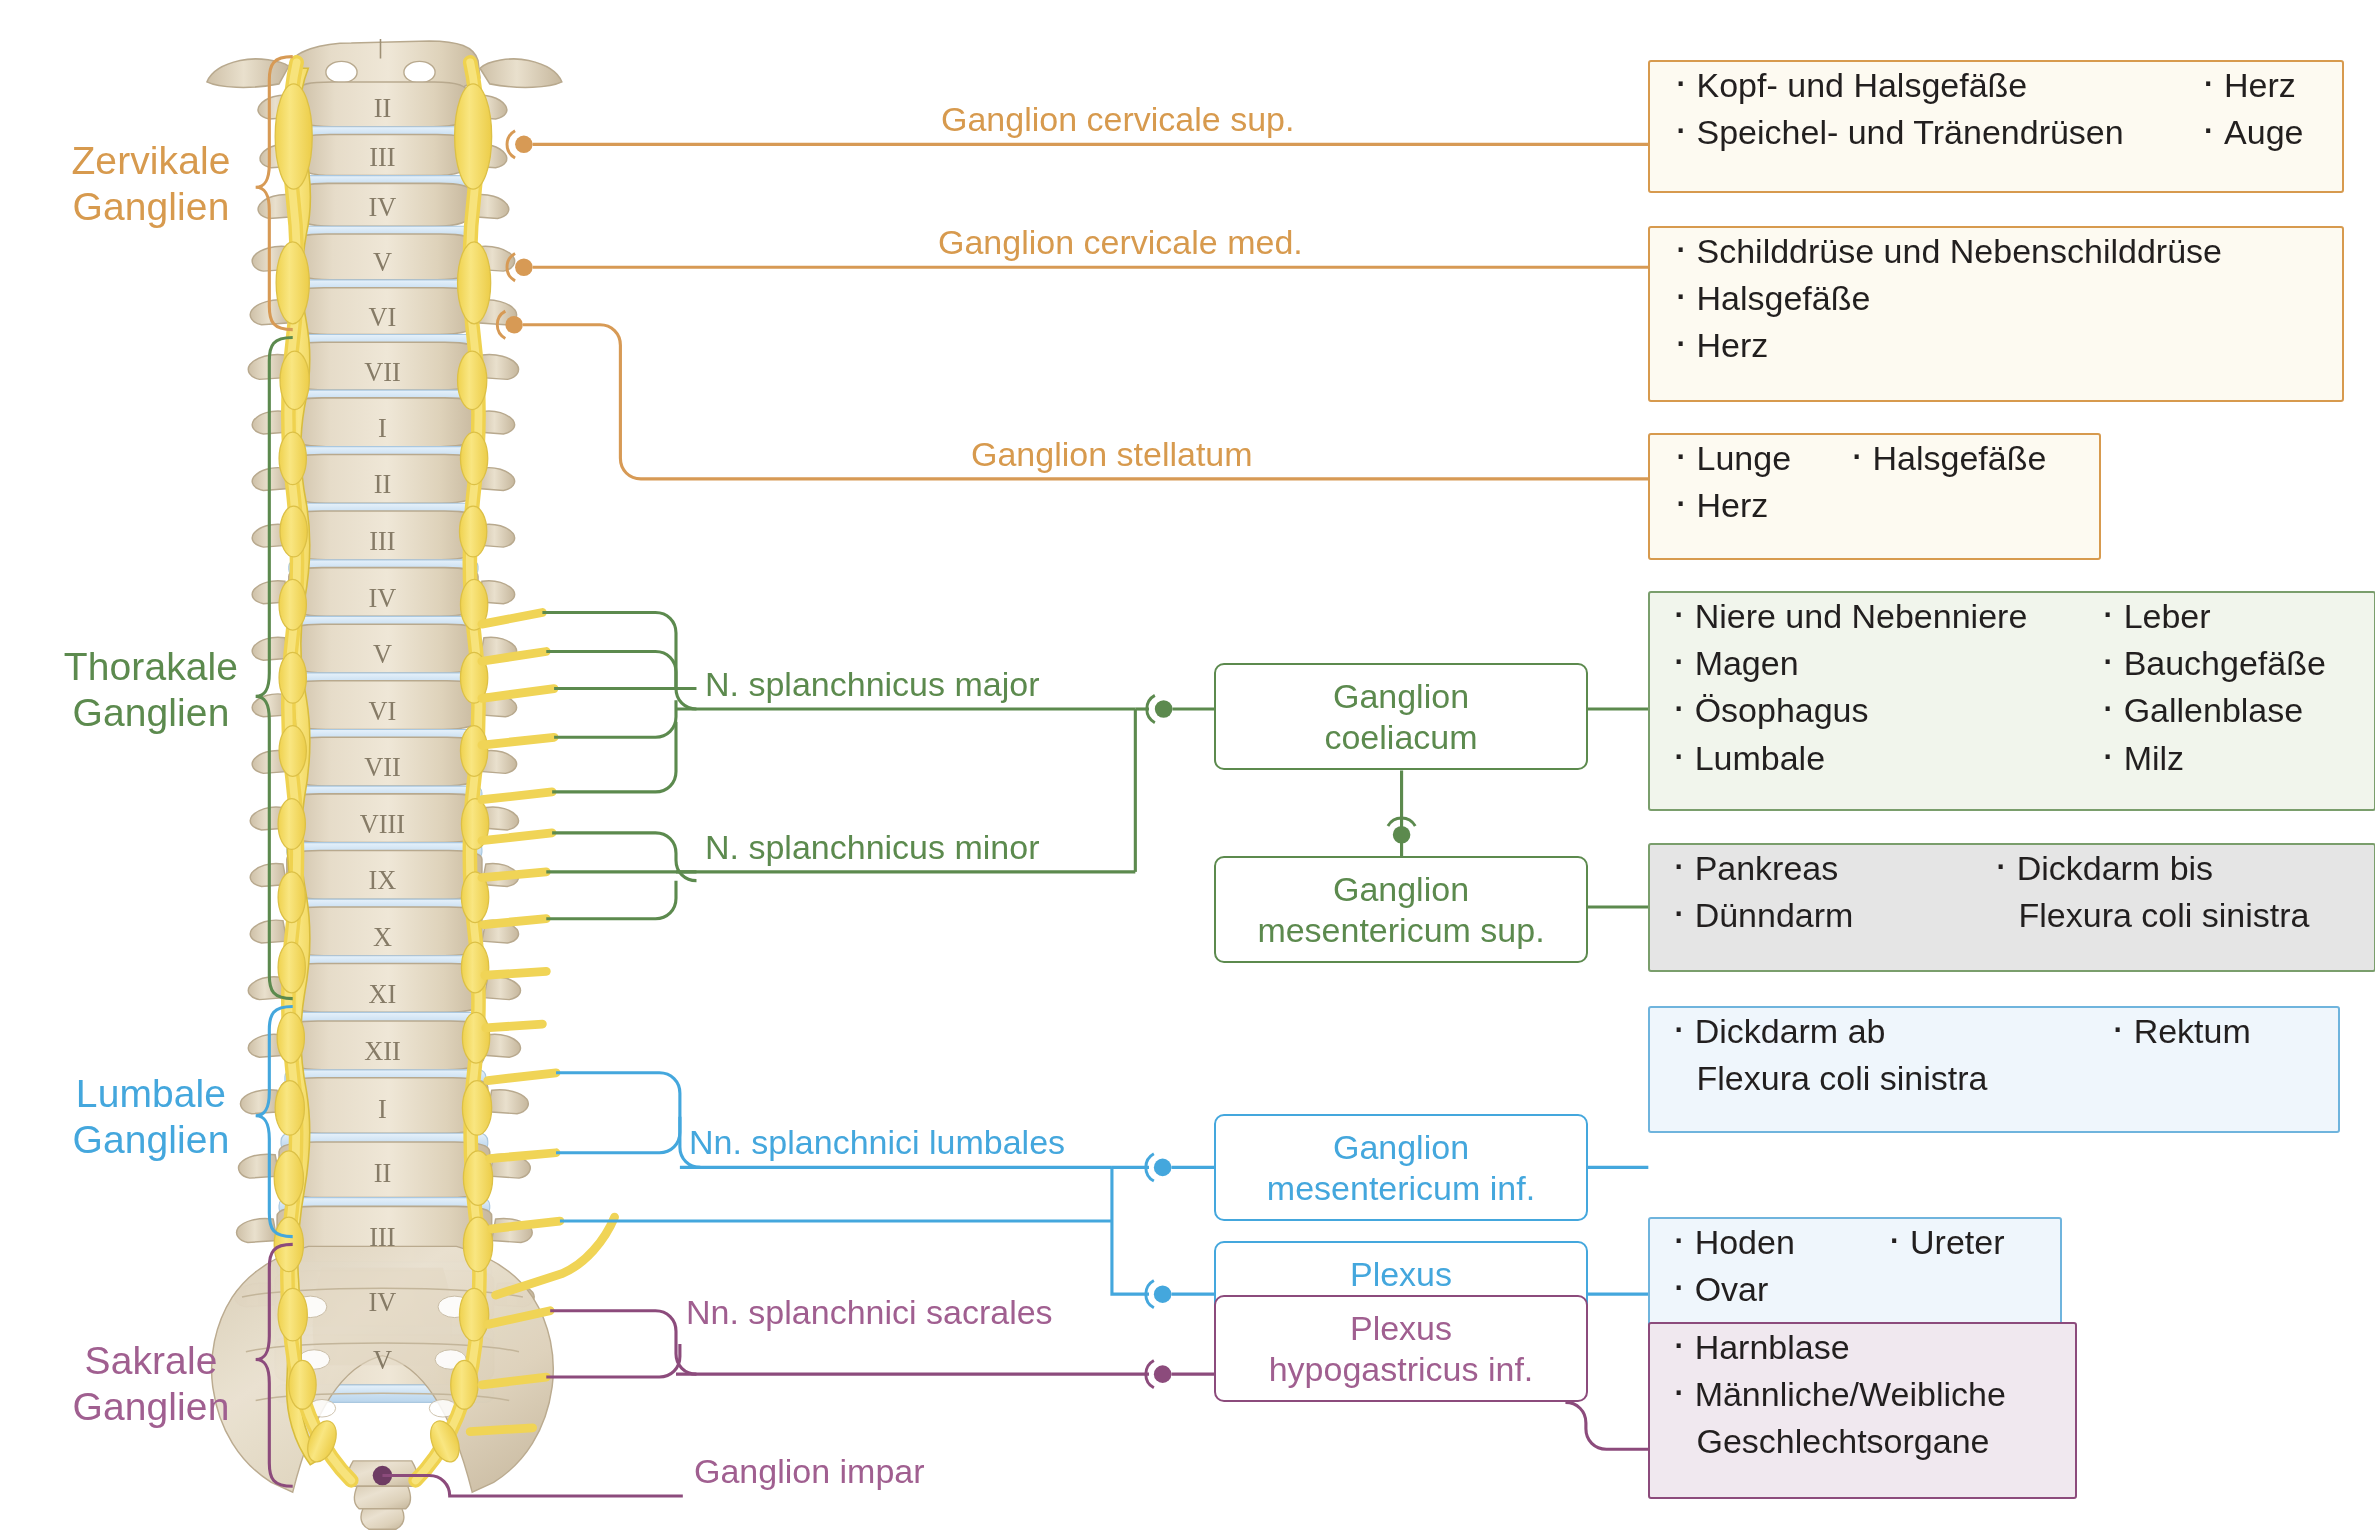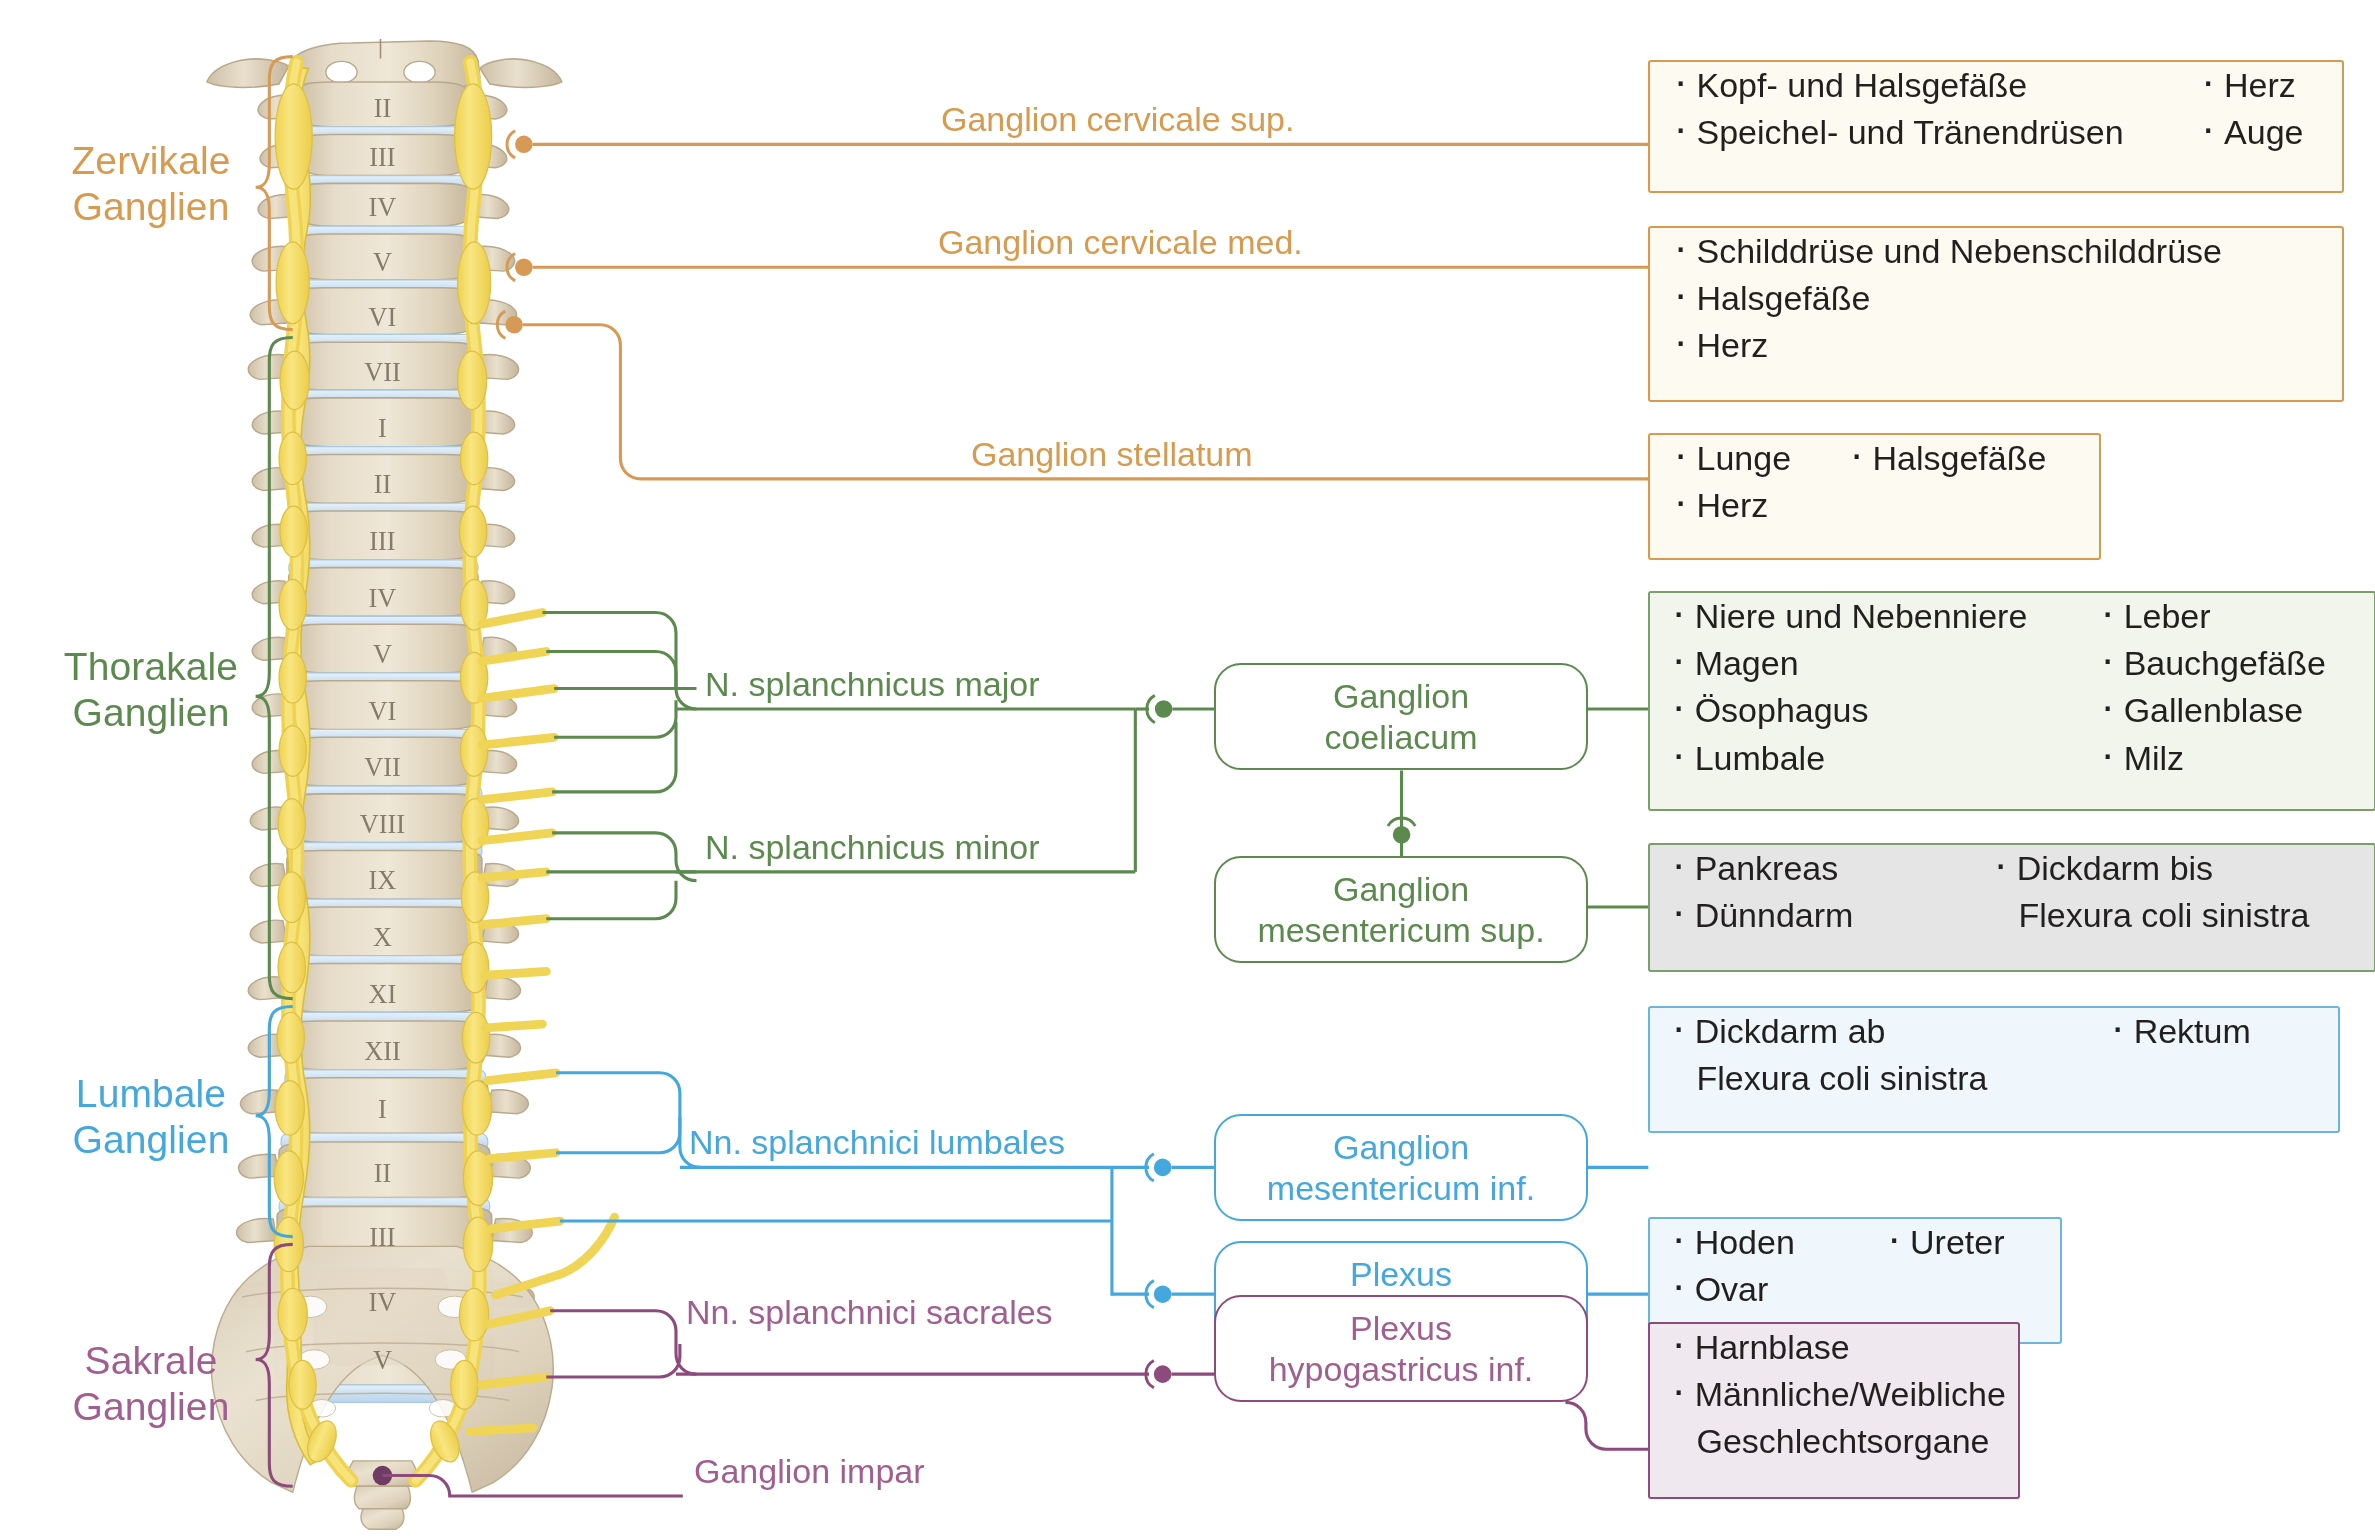--- a/index.html
+++ b/index.html
@@ -34,21 +34,21 @@
   .organbox li.bullet::before{
     content:"\00b7";
     font-size:43px;line-height:0;position:relative;top:-2px;
     margin-right:8.8px;color:#221f1f;
   }
   .organbox li.nobullet{padding-left:25px;}
 
   
   .nodebox{
     position:absolute;box-sizing:border-box;
-    border-width:2.4px;border-style:solid;border-radius:27px;
+    border-width:2.4px;border-style:solid;border-radius:10px;
     background:#ffffff;
     display:flex;align-items:center;justify-content:center;
     text-align:center;line-height:1.2;font-size:34px;
   }
   .nodebox span{display:block;}
 
   
   .connlabel{
     position:absolute;font-size:34px;white-space:nowrap;
   }
@@ -663,21 +663,21 @@
       <ul style="width:219px;padding-left:21.5px;">
         <li class="bullet">Hoden</li>
         <li class="bullet">Ovar</li>
       </ul>
       <ul style="width:176px;">
         <li class="bullet">Ureter</li>
       </ul>
     </div>
   </div>
 
-  <div class="organbox" style="left:1648px;top:1322px;width:372px;height:177px;border-color:#8c4b7c;background:#f0e8ef;">
+  <div class="organbox" style="left:1648px;top:1322px;width:429px;height:177px;border-color:#8c4b7c;background:#f0e8ef;">
     <div class="cols">
       <ul style="width:100%;padding-left:21.5px;">
         <li class="bullet">Harnblase</li>
         <li class="bullet">Männliche/Weibliche</li>
         <li class="nobullet">Geschlechtsorgane</li>
       </ul>
     </div>
   </div>
 
 </div>

